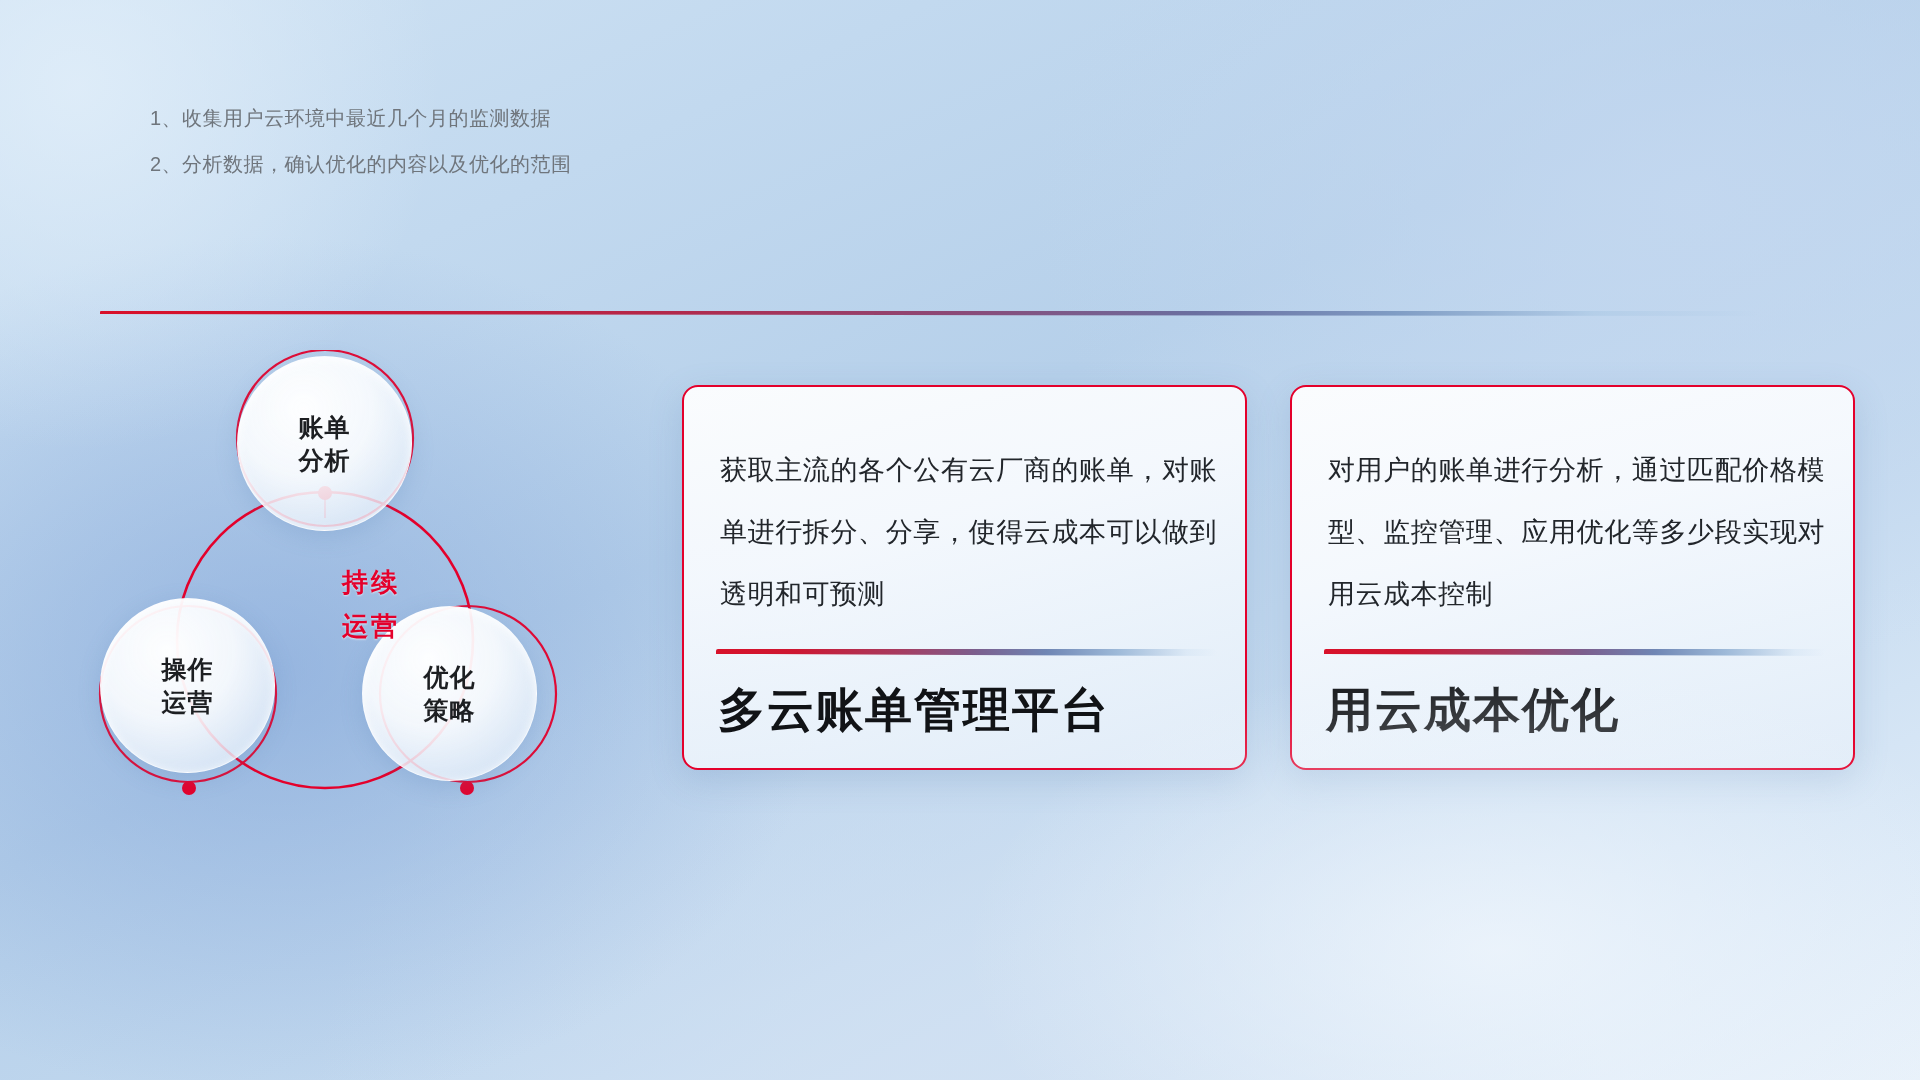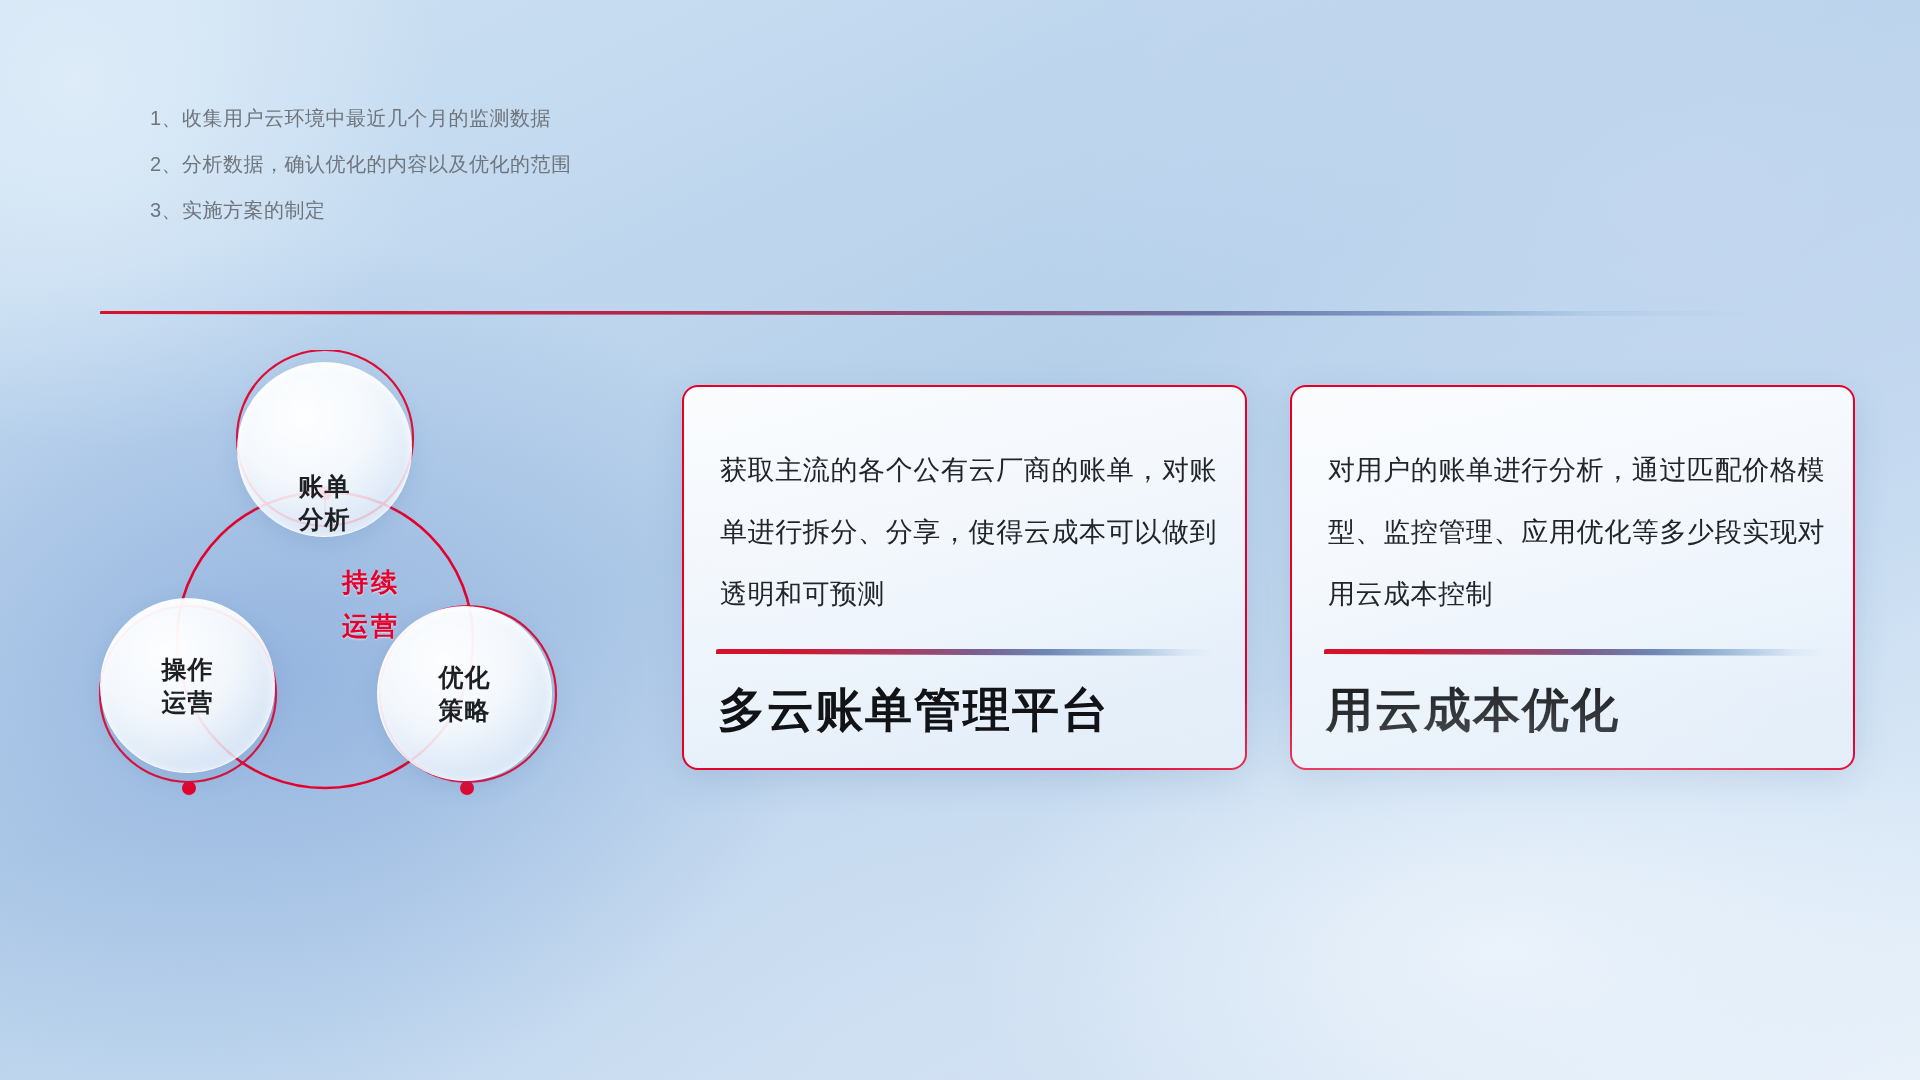--- a/index.html
+++ b/index.html
@@ -87,23 +87,23 @@
     justify-content: center;
     text-align: center;
   }
   .bubble span {
     color: #1d1f22;
     font-weight: 700;
     font-size: 25px;
     line-height: 33px;
     letter-spacing: 1px;
   }
-  #bubble-top   { left: 142px; top: 12px;   width: 175px; height: 175px; align-items: flex-end; }
+  #bubble-top   { left: 142px; top: 6px;   width: 175px; height: 175px; }
   #bubble-left  { left: 5px;   top: 248px; width: 175px; height: 175px; }
-  #bubble-right { left: 282px; top: 256px; width: 175px; height: 175px; }
+  #bubble-right { left: 267px; top: 256px; width: 175px; height: 175px; }
 
   .center-label {
     position: absolute;
     left: 186px;
     top: 210px;
     width: 180px;
     text-align: center;
     color: #e4002b;
     font-weight: 800;
     font-size: 26px;
@@ -171,21 +171,20 @@
   }
 </style>
 </head>
 <body>
 
 <div id="slide">
 
   <div class="bullets left">
     <div class="bullet-line">1、收集用户云环境中最近几个月的监测数据</div>
     <div class="bullet-line">2、分析数据，确认优化的内容以及优化的范围</div>
-    <div class="bullet-line">3、实施方案的制定</div>
   </div>
 
   <div class="bullets right">
   </div>
 
   <div class="divider"></div>
 
   <div class="diagram">
     <svg width="520" height="470" viewBox="0 0 520 470">
 

